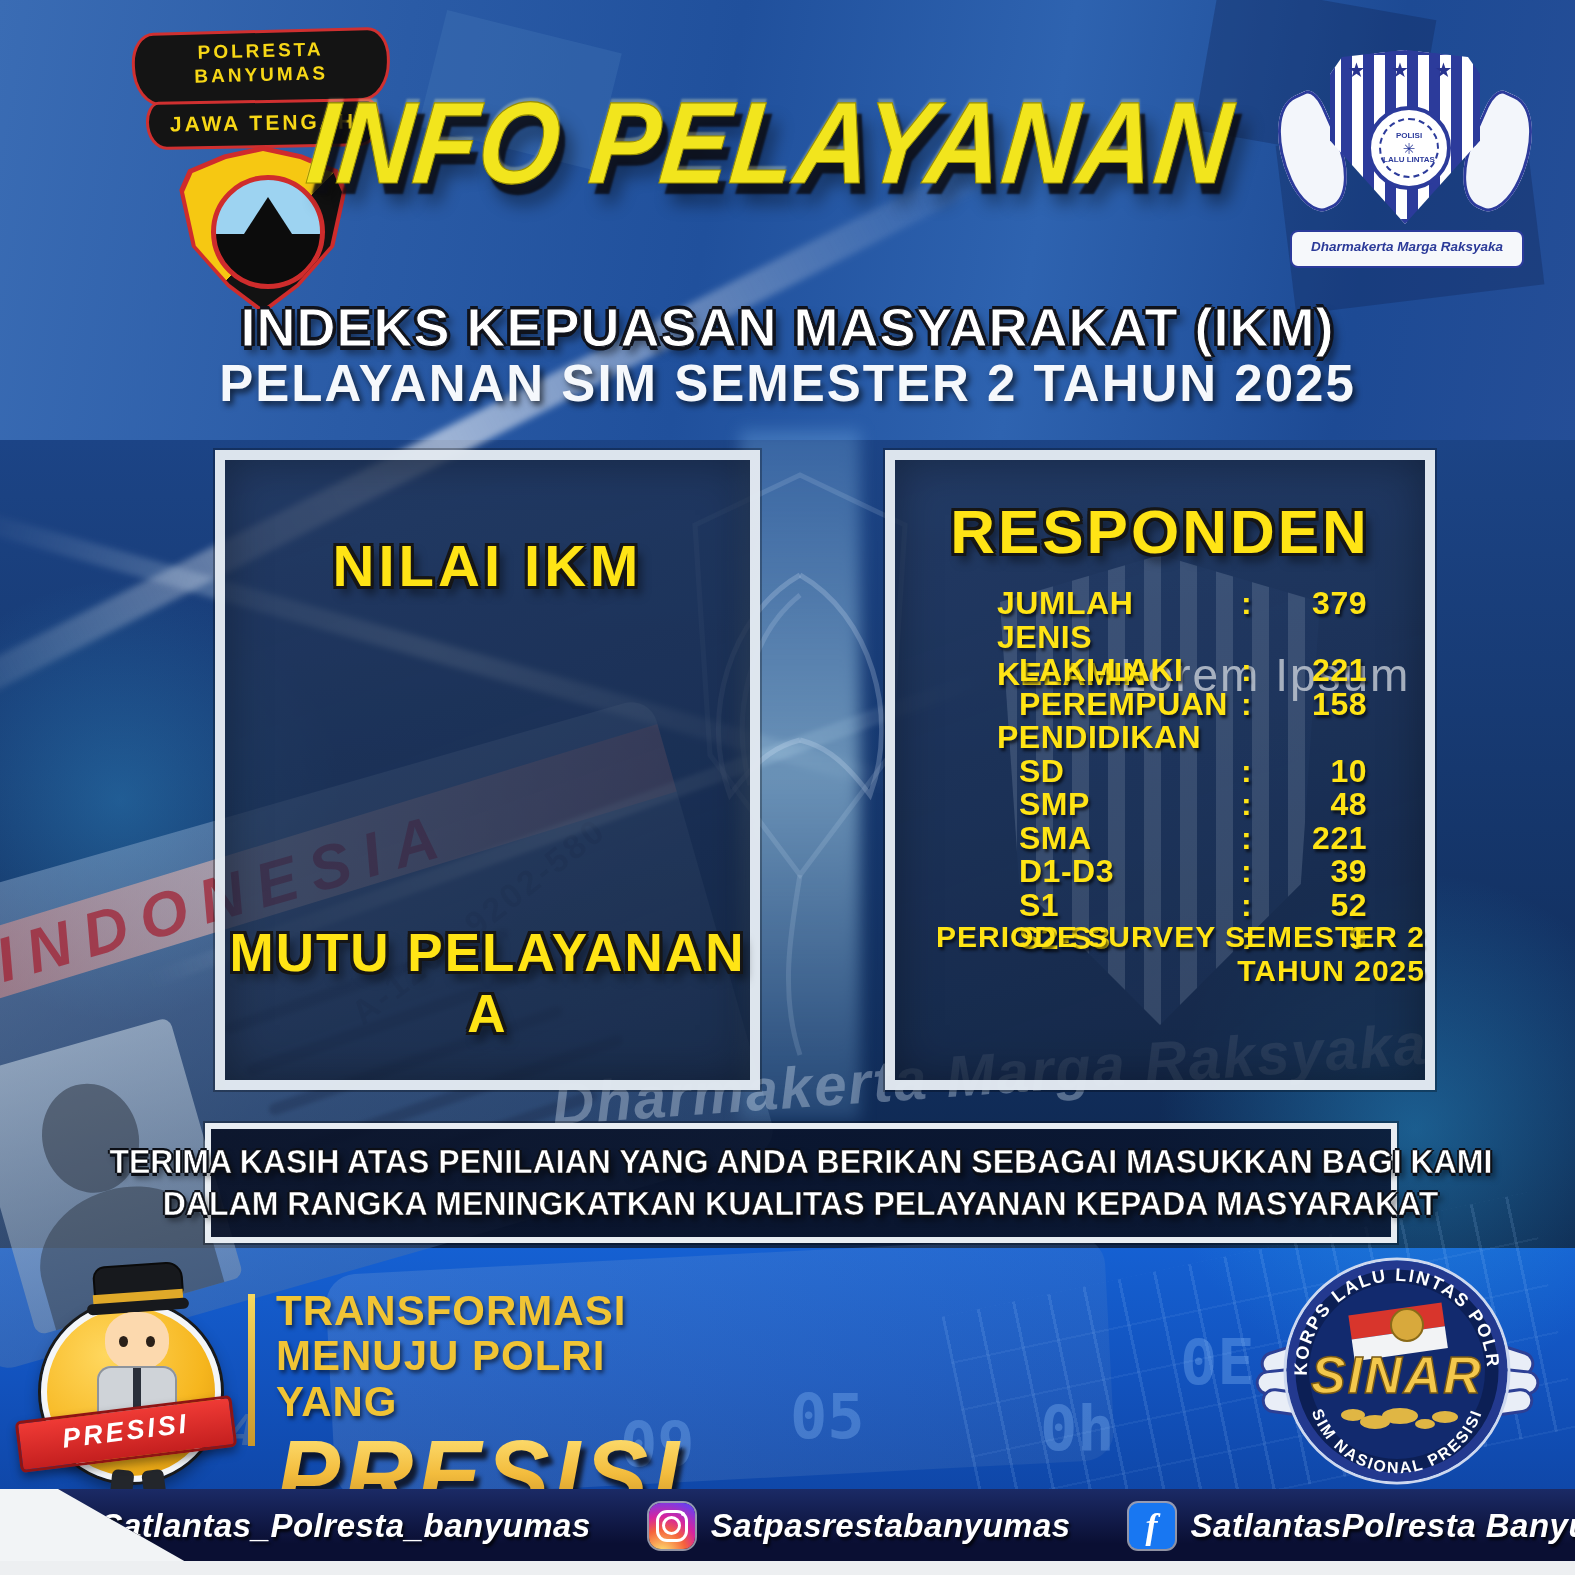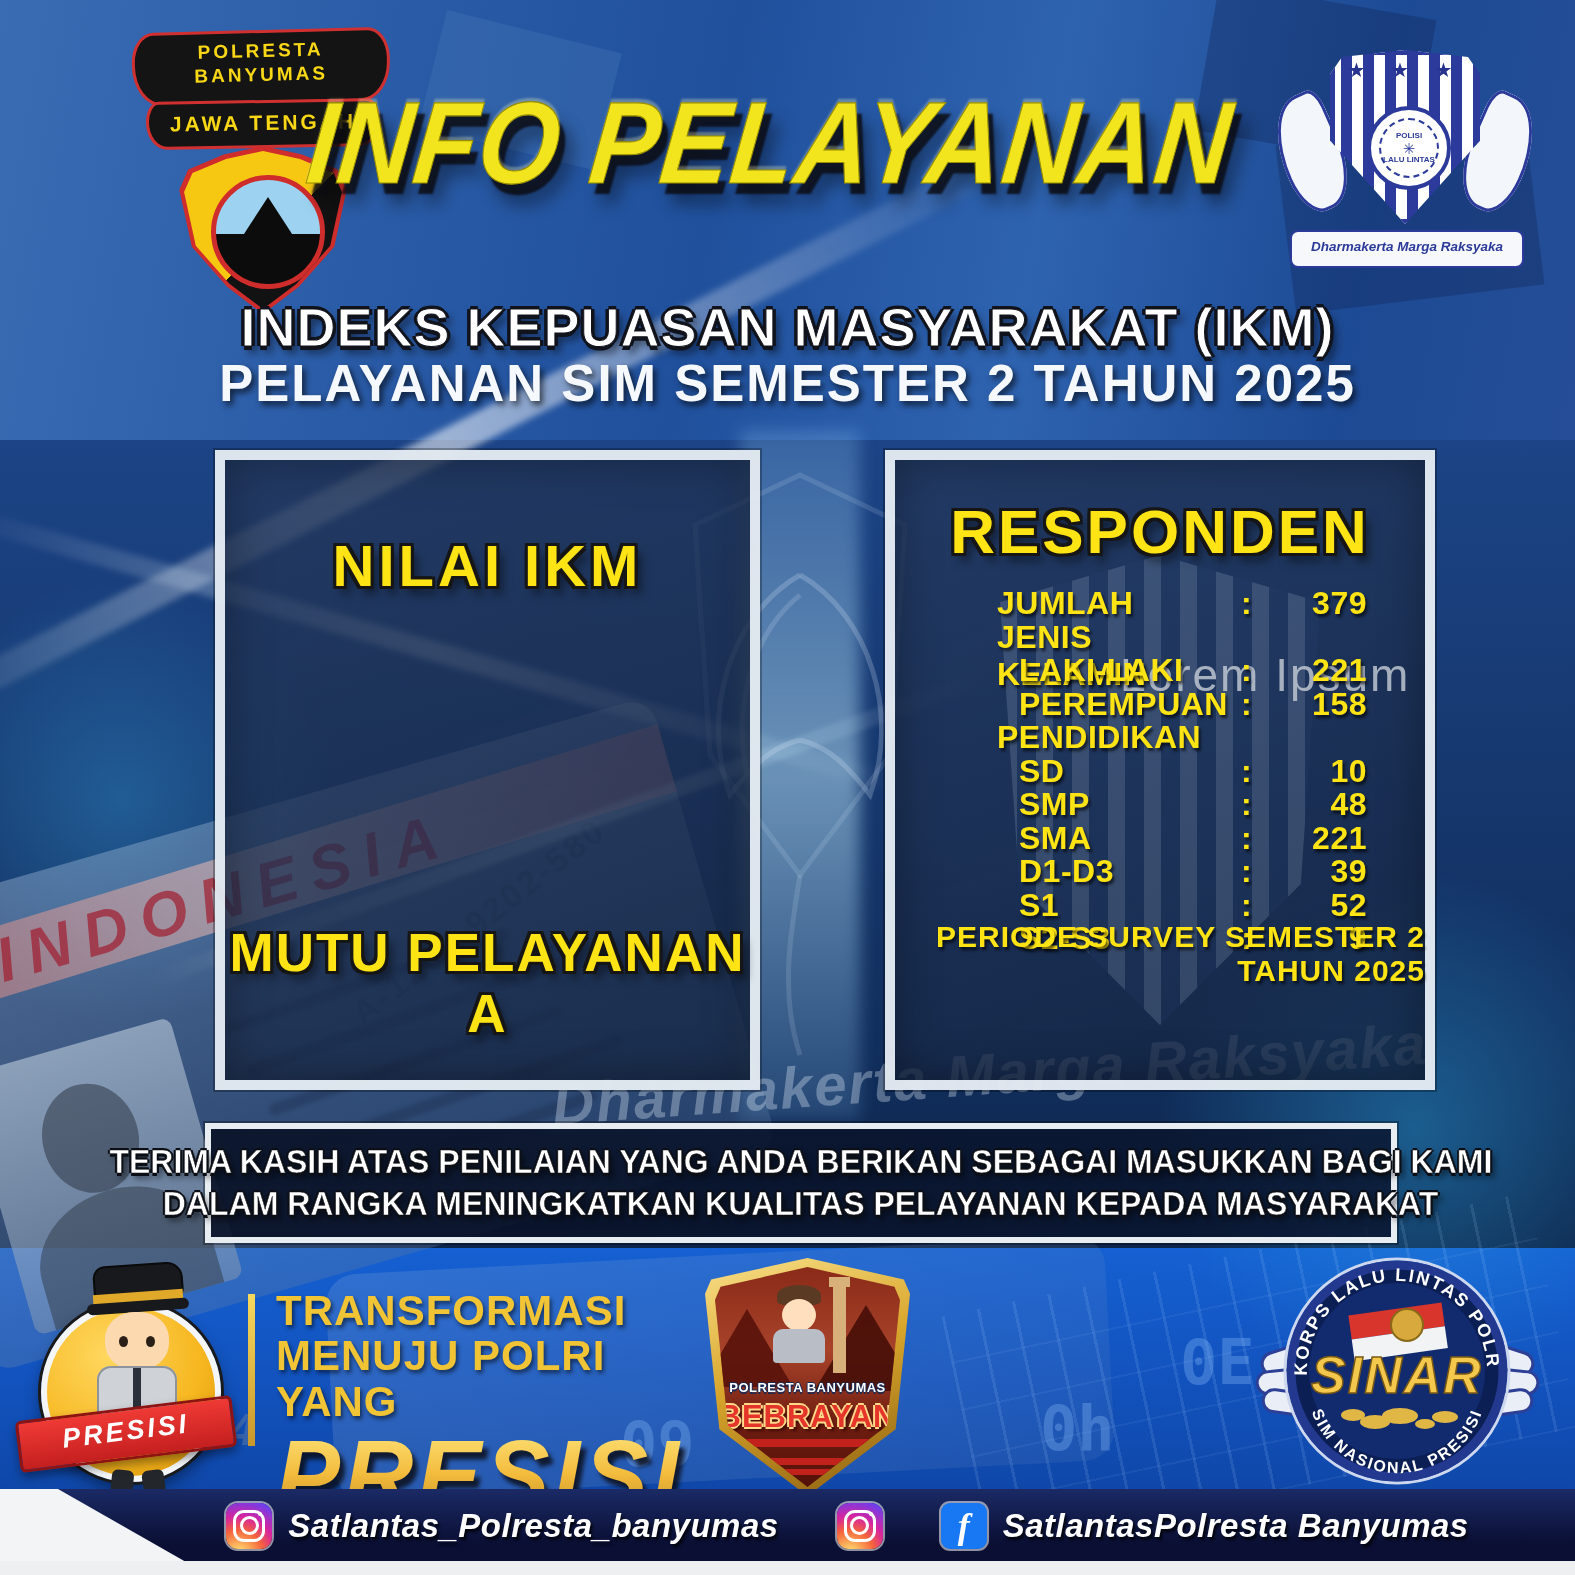--- a/index.html
+++ b/index.html
@@ -409,36 +409,20 @@
   <div class="abs presisi">
     <div class="p-bar"></div>
     <div class="p-inner">
       <div class="p-l1">TRANSFORMASI</div>
       <div class="p-l2">MENUJU POLRI YANG</div>
       <div class="p-big">PRESISI</div>
       <div class="p-tag">PREDIKTIF  RESPONSIBILITAS  TRANSPARANSI  BERKEADILAN</div>
     </div>
   </div>
 
-  <div class="abs bebrayan">
-    <div class="b-outer"></div>
-    <div class="b-inner">
-      <div class="b-mt1"></div>
-      <div class="b-mt2"></div>
-      <div class="b-monu"></div>
-      <div class="b-hat"></div>
-      <div class="b-head"></div>
-      <div class="b-body"></div>
-      <div class="b-top-text">POLRESTA BANYUMAS</div>
-      <div class="b-name">BEBRAYAN</div>
-      <div class="b-bar b-bar1"></div>
-      <div class="b-bar b-bar2"></div>
-      <div class="b-bar b-bar3"></div>
-    </div>
-  </div>
 
   <div class="abs sinar">
     <svg width="285" height="268" viewBox="0 0 285 268">
       <g fill="#e9eef7" stroke="#2d4095" stroke-width="3">
         <rect x="6" y="110" width="72" height="22" rx="11" transform="rotate(-18 42 121)"></rect>
         <rect x="2" y="134" width="76" height="22" rx="11" transform="rotate(-6 40 145)"></rect>
         <rect x="8" y="158" width="70" height="22" rx="11" transform="rotate(8 43 169)"></rect>
         <rect x="207" y="110" width="72" height="22" rx="11" transform="rotate(18 243 121)"></rect>
         <rect x="207" y="134" width="76" height="22" rx="11" transform="rotate(6 245 145)"></rect>
         <rect x="207" y="158" width="70" height="22" rx="11" transform="rotate(-8 242 169)"></rect>
@@ -477,20 +461,21 @@
     <div class="f-item">
       <span class="ig">
           <span class="ig-dot"></span>
         </span>
       <span class="f-handle">Satlantas_Polresta_banyumas</span>
     </div>
     <div class="f-item">
       <span class="ig">
           <span class="ig-dot"></span>
         </span>
+      <span class="f-handle">Satpasrestabanyumas</span>
     </div>
     <div class="f-item">
       <span class="fb"></span>
       <span class="f-handle">SatlantasPolresta Banyumas</span>
     </div>
   </div>
   <div class="abs bottom-strip"></div>
 
 </div>
 

